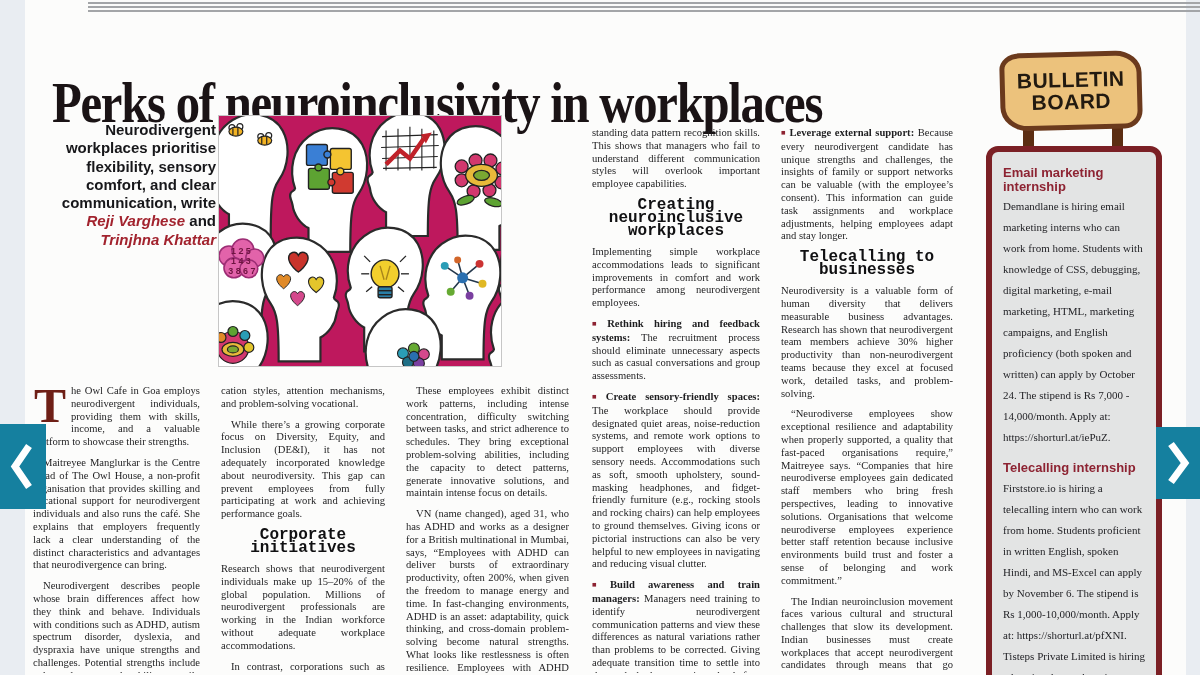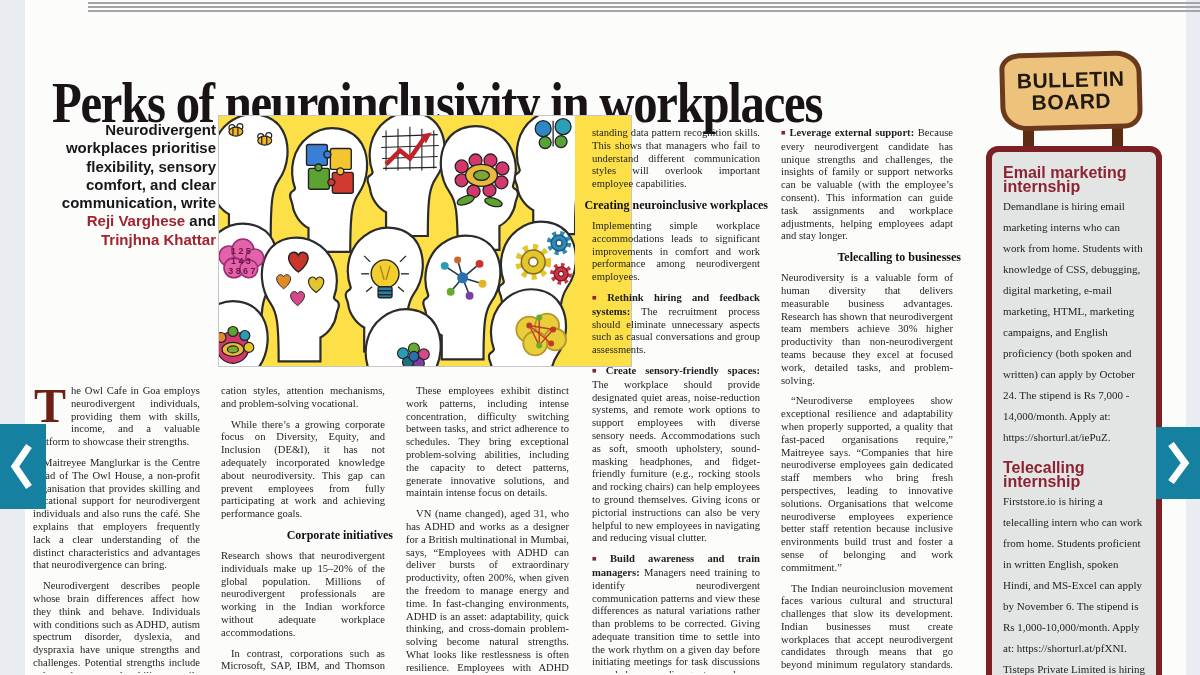--- a/index.html
+++ b/index.html
@@ -13,59 +13,59 @@
 
   
   .headline{position:absolute;left:52px;top:30px;width:900px;white-space:nowrap;
             font-family:"Liberation Serif", serif;font-weight:700;font-size:58px;color:#1a1315;
             letter-spacing:-1.5px;transform:scaleX(.84);transform-origin:left top;}
 
   
   .standfirst{position:absolute;left:34px;top:121px;width:182px;text-align:right;
               font-family:"Liberation Sans", sans-serif;font-weight:bold;font-size:15px;
               line-height:1.22;color:#17171a;}
-  .standfirst .author{color:#a2232e;}
-
-  
-  .illustration{position:absolute;left:218px;top:115px;width:414px;height:252px;background:#fde047;
+  .standfirst .author{color:#a2232e;font-style:italic;}
+
+  
+  .illustration{position:absolute;left:218px;top:115px;width:284px;height:252px;background:#be185d;
                 border:1px solid #c6c6c6;box-sizing:border-box;overflow:hidden;}
 
   
   .col{position:absolute;font-size:10.6px;line-height:12.8px;text-align:justify;color:#1d1d1f;
        overflow:hidden;}
   .col p{margin:8px;}
   .col p.ind{text-indent:10px;}
   #col1{left:25px;top:377px;width:183px;height:296px;}
   #col2{left:213px;top:377px;width:180px;height:296px;}
   #col3{left:398px;top:377px;width:179px;height:296px;}
   #col4{left:584px;top:119px;width:184px;height:554px;}
   #col5{left:773px;top:119px;width:188px;height:554px;}
   .dropcap{float:left;font-weight:bold;font-size:48px;line-height:39px;color:#6e1f16;
            padding:1px 5px 0 1px;}
-  .subhead{font-family:Liberation Serif, serif;font-weight:bold;font-size:12px;
-           line-height:13px;text-align:right;color:#101012;margin:6px 0 2px !important;}
+  .subhead{font-family:Liberation Mono, monospace;font-weight:bold;font-size:16px;
+           line-height:13px;text-align:center;color:#101012;margin:6px 0 2px !important;}
   .bullet .sq::before{content:"■";color:#8d2332;font-size:7.5px;margin-right:3px;
                       position:relative;top:-1px;}
   .bullet .bl{font-weight:bold;}
 
   
   .sign-post{position:absolute;width:11px;height:30px;background:#5c2d12;}
   #post-l{left:1023px;top:120px;}
   #post-r{left:1112px;top:120px;}
   .sign{position:absolute;left:1000px;top:52px;width:142px;height:78px;background:#ecc27c;
         border:5px solid #6b3a1d;box-sizing:border-box;transform:rotate(-1.5deg);
         border-radius:20px 26px 18px 28px / 16px 22px 18px 24px;
         display:flex;flex-direction:column;align-items:center;justify-content:center;
         font-family:"Liberation Sans", sans-serif;font-weight:bold;font-size:21px;
         letter-spacing:.5px;color:#221a10;line-height:1.05;}
   .board{position:absolute;left:986px;top:146px;width:176px;height:560px;background:#e3e4e4;
          border:6px solid #7b2025;border-radius:12px;box-sizing:border-box;
          padding:12px 11px;overflow:hidden;}
   .bb-title{font-family:"Liberation Sans", sans-serif;font-weight:bold;color:#8d2332;
-            font-size:16px;line-height:13.5px;margin:13px 0 3px;}
+            font-size:13px;line-height:13.5px;margin:13px 0 3px;}
   .bb-title.first{margin-top:2px;}
   .bb-body{font-size:11px;line-height:21px;color:#242428;}
 
   
   .nav{position:absolute;background:#15809f;cursor:pointer;}
   #nav-prev{left:0;top:424px;width:46px;height:85px;}
   #nav-next{left:1156px;top:427px;width:44px;height:72px;}
 </style>
 </head>
 <body>

